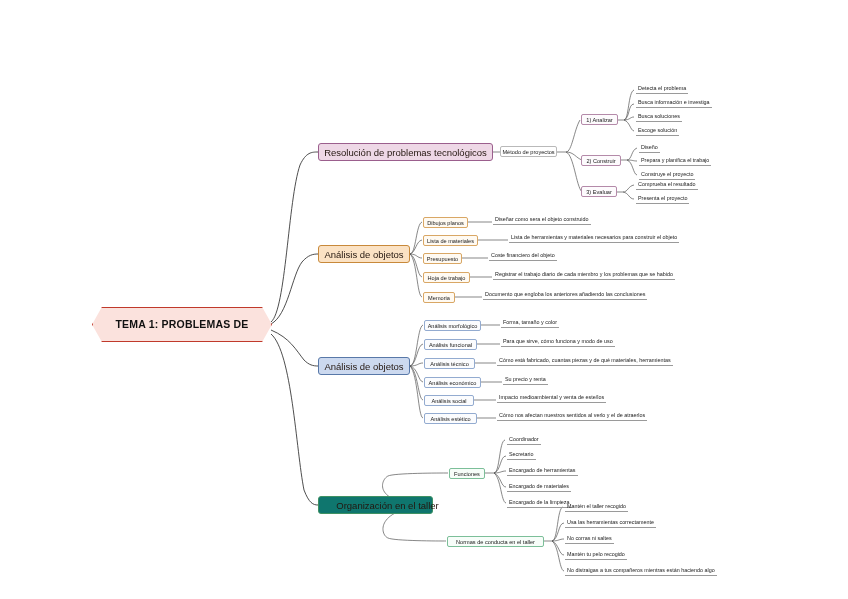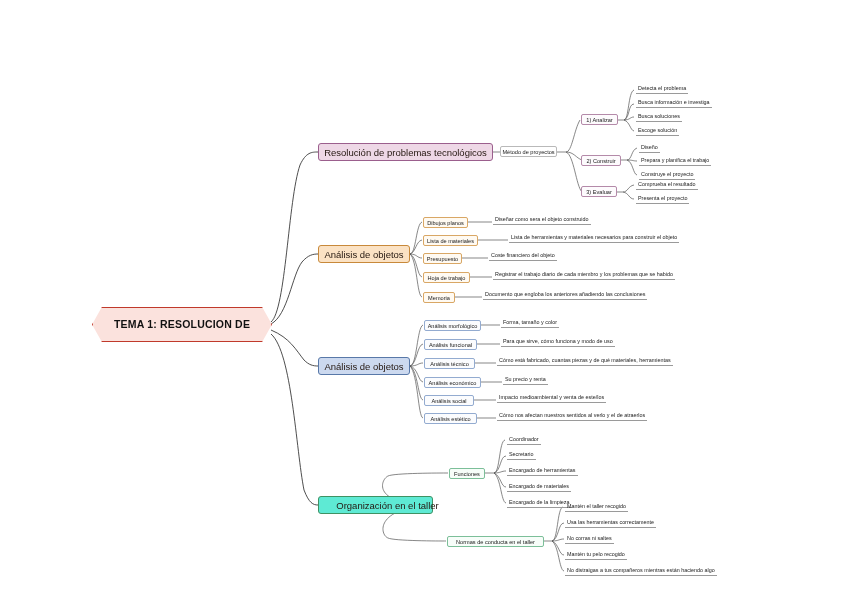--- a/index.html
+++ b/index.html
@@ -17,21 +17,21 @@
     clip-path:polygon(5.5% 0,94.5% 0,100% 50%,94.5% 100%,5.5% 100%,0 50%);
     flex-direction:column;}
   .central div{white-space:nowrap;}
 
   
   .branch{font-size:9.5px;border-radius:3px;border-width:1px;border-style:solid;
           padding:0 8px;font-weight:normal;}
   .b-pink{background:#eed8e6;border-color:#9b5f8d;color:#23160f;}
   .b-orange{background:#fbe2c4;border-color:#c8893a;color:#23160f;}
   .b-blue{background:#ccd9ef;border-color:#5878a8;color:#23160f;}
-  .b-green{background:#5eead4;border-color:#3f9163;color:#23160f;padding-left:32px;}
+  .b-green{background:#0f766e;border-color:#3f9163;color:#23160f;padding-left:32px;}
 
   
   .sub{font-size:5.6px;border-radius:2px;border-width:.7px;border-style:solid;
        padding:0 3px;background:#fff;}
   .s-pink{border-color:#b48aa9;background:#fdfbfd;}
   .s-orange{border-color:#d9a765;background:#fffaf2;}
   .s-blue{border-color:#93abd0;background:#fbfcfe;}
   .s-green{border-color:#7cbf99;background:#f7fdf9;}
   .s-plain{border-color:#b9b9b9;background:#fff;}
 
@@ -127,21 +127,21 @@
       <path d="M544 541 L 552 541"></path>
       <path d="M552 541 C 558 541, 557 508, 563 507"></path>
       <path d="M552 541 C 559 539, 558 523, 564 523"></path>
       <path d="M552 541 C 559 541, 559 539, 564 539"></path>
       <path d="M552 541 C 559 544, 559 555, 564 555"></path>
       <path d="M552 541 C 559 546, 559 570, 564 571"></path>
     </g>
   </svg>
 
   <div class="node central" style="left:92px;top:307px;width:180px;height:35px;">
-    <div>TEMA 1: RESOLUCION DE</div>
+    <div>TEMA 1: PROBLEMAS DE</div>
   </div>
 
   <div class="node branch b-pink" style="left:318px;top:143px;width:175px;height:18px;">
     <span>Resolución de problemas tecnológicos</span>
   </div>
   <div class="node sub s-plain" style="left:500px;top:146px;width:57px;height:11px;">
     <span>Método de proyectos</span>
   </div>
 
   <div class="node sub s-pink" style="left:581px;top:114px;width:37px;height:11px;">

